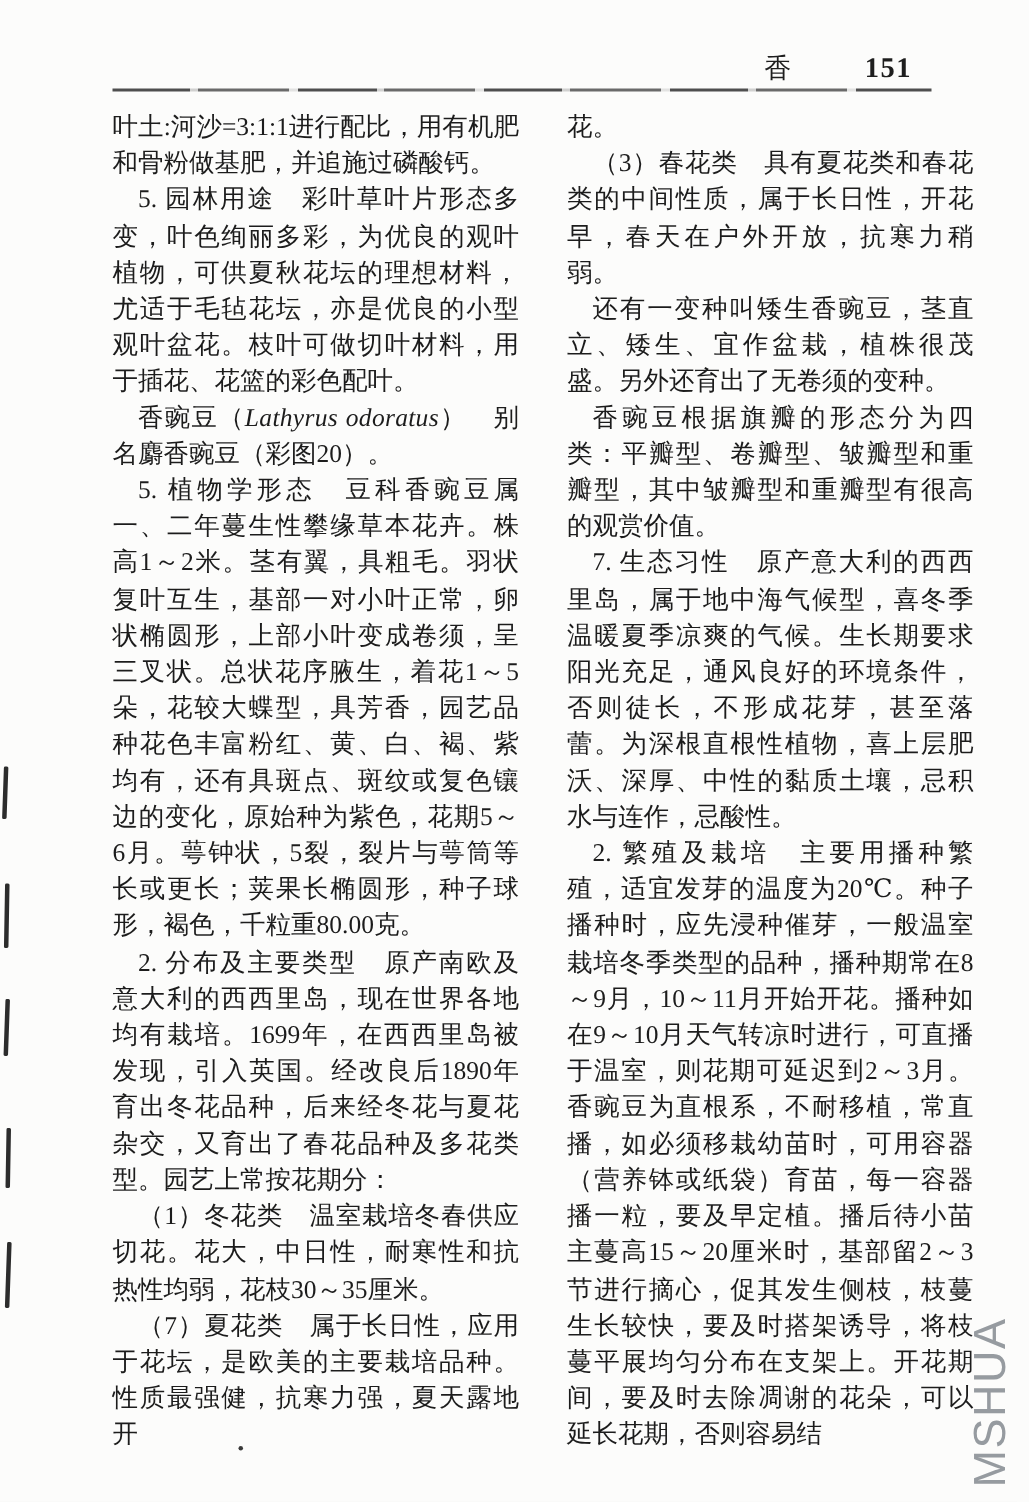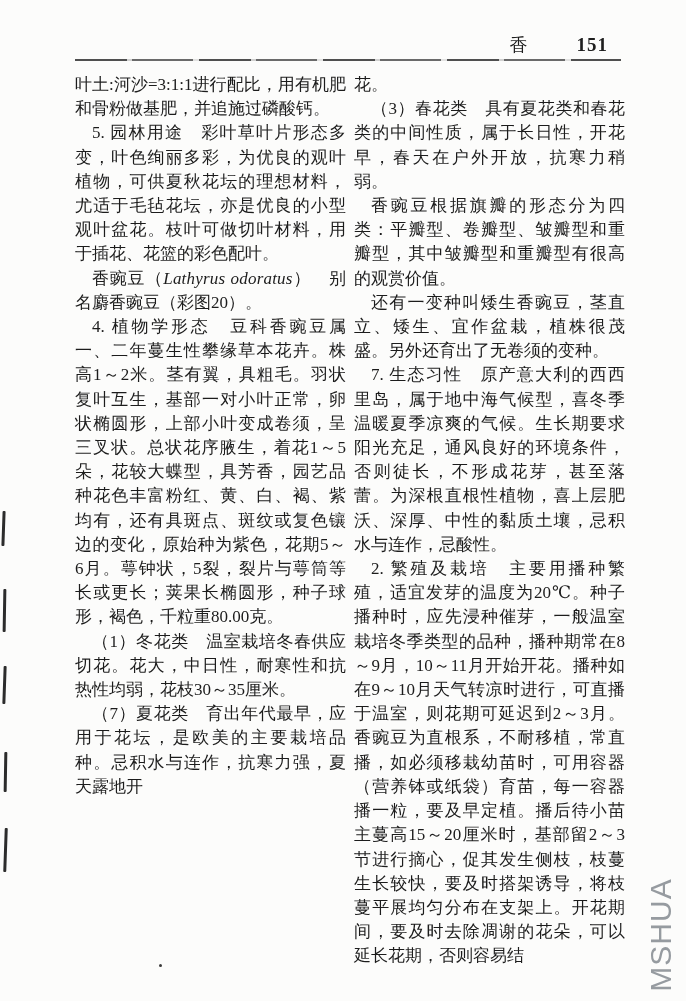--- a/index.html
+++ b/index.html
@@ -31,21 +31,21 @@
       #4f4f4f 0px, #4f4f4f 52px,
       rgba(79,79,79,0.25) 52px, rgba(79,79,79,0.25) 57px,
       #6a6a6a 57px, #6a6a6a 118px,
       rgba(79,79,79,0.15) 118px, rgba(79,79,79,0.15) 124px);
   }
   
   .columns {
     position:absolute;
     top:73px; left:75px;
     width:556px;
-    display:flex; gap:8px;
+    display:flex; gap:32px;
   }
   .col { flex:0 0 271px; width:271px; }
   .col p {
     font-size:17px;
     line-height:24.2px;
     text-align:justify;
     text-justify:inter-ideograph;
     color:#1c1c1c;
   }
   .col p.indent { text-indent:17px; }
@@ -84,29 +84,30 @@
     <span class="section-char">香</span>
     <span class="page-num">151</span>
   </div>
   <div class="head-rule"></div>
 
   <div class="columns">
     <div class="col" id="col-left">
         <p class=""><span>叶土:河沙=3:1:1进行配比，用有机肥和骨粉做基肥，并追施过磷酸钙。</span></p>
         <p class="indent"><span class="b">5. 园林用途</span><span>　彩叶草叶片形态多变，叶色绚丽多彩，为优良的观叶植物，可供夏秋花坛的理想材料，尤适于毛毡花坛，亦是优良的小型观叶盆花。枝叶可做切叶材料，用于插花、花篮的彩色配叶。</span></p>
         <p class="indent"><span class="b">香豌豆</span><span>（</span><span class="i">Lathyrus odoratus</span><span>）　别名麝香豌豆（彩图20）。</span></p>
-        <p class="indent"><span class="b">4. 植物学形态</span><span>　豆科香豌豆属一、二年蔓生性攀缘草本花卉。株高1～2米。茎有翼，具粗毛。羽状复叶互生，基部一对小叶正常，卵状椭圆形，上部小叶变成卷须，呈三叉状。总状花序腋生，着花1～5朵，花较大蝶型，具芳香，园艺品种花色丰富粉红、黄、白、褐、紫均有，还有具斑点、斑纹或复色镶边的变化，原始种为紫色，花期5～6月。萼钟状，5裂，裂片与萼筒等长或更长；荚果长椭圆形，种子球形，褐色，千粒重80.00克。</span></p>
+        <p class="indent"><span class="b">5. 植物学形态</span><span>　豆科香豌豆属一、二年蔓生性攀缘草本花卉。株高1～2米。茎有翼，具粗毛。羽状复叶互生，基部一对小叶正常，卵状椭圆形，上部小叶变成卷须，呈三叉状。总状花序腋生，着花1～5朵，花较大蝶型，具芳香，园艺品种花色丰富粉红、黄、白、褐、紫均有，还有具斑点、斑纹或复色镶边的变化，原始种为紫色，花期5～6月。萼钟状，5裂，裂片与萼筒等长或更长；荚果长椭圆形，种子球形，褐色，千粒重80.00克。</span></p>
+        <p class="indent"><span class="b">2. 分布及主要类型</span><span>　原产南欧及意大利的西西里岛，现在世界各地均有栽培。1699年，在西西里岛被发现，引入英国。经改良后1890年育出冬花品种，后来经冬花与夏花杂交，又育出了春花品种及多花类型。园艺上常按花期分：</span></p>
         <p class="indent"><span class="b">（1）冬花类</span><span>　温室栽培冬春供应切花。花大，中日性，耐寒性和抗热性均弱，花枝30～35厘米。</span></p>
-        <p class="indent"><span class="b">（7）夏花类</span><span>　育出年代最早，应用于花坛，是欧美的主要栽培品种。忌积水与连作，抗寒力强，夏天露地开</span></p>
+        <p class="indent"><span class="b">（7）夏花类</span><span>　属于长日性，应用于花坛，是欧美的主要栽培品种。性质最强健，抗寒力强，夏天露地开</span></p>
       </div>
     <div class="col" id="col-right">
         <p class=""><span>花。</span></p>
         <p class="indent"><span class="b">（3）春花类</span><span>　具有夏花类和春花类的中间性质，属于长日性，开花早，春天在户外开放，抗寒力稍弱。</span></p>
+        <p class="indent"><span>还有一变种叫矮生香豌豆，茎直立、矮生、宜作盆栽，植株很茂盛。另外还育出了无卷须的变种。</span></p>
         <p class="indent"><span>香豌豆根据旗瓣的形态分为四类：平瓣型、卷瓣型、皱瓣型和重瓣型，其中皱瓣型和重瓣型有很高的观赏价值。</span></p>
-        <p class="indent"><span>还有一变种叫矮生香豌豆，茎直立、矮生、宜作盆栽，植株很茂盛。另外还育出了无卷须的变种。</span></p>
         <p class="indent"><span class="b">7. 生态习性</span><span>　原产意大利的西西里岛，属于地中海气候型，喜冬季温暖夏季凉爽的气候。生长期要求阳光充足，通风良好的环境条件，否则徒长，不形成花芽，甚至落蕾。为深根直根性植物，喜上层肥沃、深厚、中性的黏质土壤，忌积水与连作，忌酸性。</span></p>
         <p class="indent"><span class="b">2. 繁殖及栽培</span><span>　主要用播种繁殖，适宜发芽的温度为20℃。种子播种时，应先浸种催芽，一般温室栽培冬季类型的品种，播种期常在8～9月，10～11月开始开花。播种如在9～10月天气转凉时进行，可直播于温室，则花期可延迟到2～3月。香豌豆为直根系，不耐移植，常直播，如必须移栽幼苗时，可用容器（营养钵或纸袋）育苗，每一容器播一粒，要及早定植。播后待小苗主蔓高15～20厘米时，基部留2～3节进行摘心，促其发生侧枝，枝蔓生长较快，要及时搭架诱导，将枝蔓平展均匀分布在支架上。开花期间，要及时去除凋谢的花朵，可以延长花期，否则容易结</span></p>
       </div>
   </div>
 
   <div class="watermark">MSHUA</div>
 
   <div class="edge-mark em1"></div>
   <div class="edge-mark em2"></div>
   <div class="edge-mark em3"></div>

